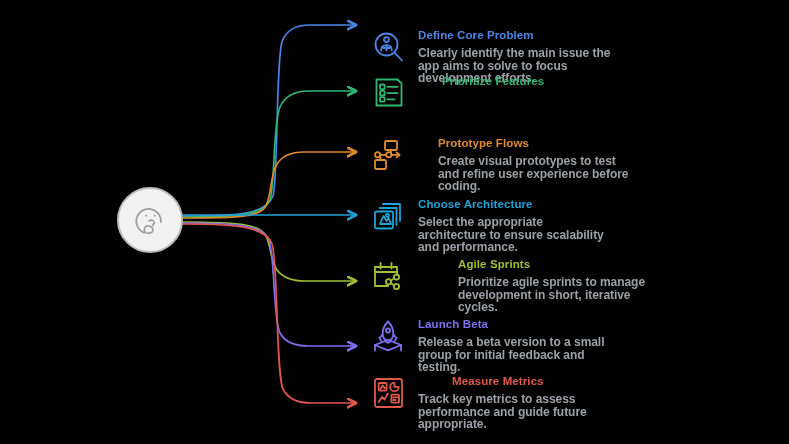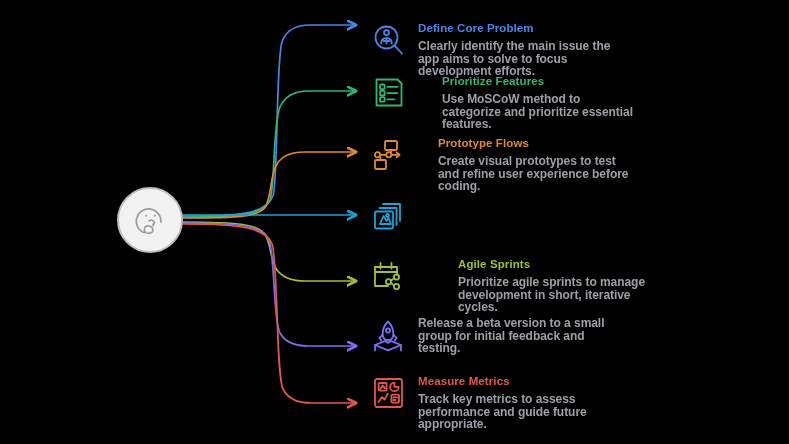--- a/index.html
+++ b/index.html
@@ -76,21 +76,21 @@
         <path d="M31.5,22.5 A13,13 0 1 0 14,33.5"></path>
         <circle cx="16" cy="15.5" r="1.1" fill="#9e9e9e" stroke="none"></circle>
         <circle cx="25" cy="15.5" r="1.1" fill="#9e9e9e" stroke="none"></circle>
         <path d="M19,21 q3,-2 5,0.5 q1.6,1.8 -0.6,2.6"></path>
         <path d="M23.4,24.6 l0,1.6"></path>
         <path d="M14.5,28 q2,-2.6 5.4,-1.4 q3.2,1.2 3.2,4 q0,2.6 -3.2,3.2 q-3.6,0.7 -5.2,-1.6 q-1.4,-2 -0.2,-4.2 z"></path>
       </g>
     </svg>
   </div>
 
-  <div class="branch" style="left:370px;top:21px;justify-content:flex-end;">
+  <div class="branch" style="left:370px;top:28px;justify-content:flex-end;">
     <div class="ico">
       <svg width="34" height="36" viewBox="0 0 34 36">
         <g fill="none" stroke="#4a86e8" stroke-width="1.8" stroke-linecap="round" stroke-linejoin="round">
           <circle cx="14.5" cy="14.5" r="11"></circle>
           <line x1="22.6" y1="22.6" x2="30" y2="30.5"></line>
           <circle cx="14.5" cy="9.6" r="2.5"></circle>
           <path d="M9.2,20.5 q0,-5.4 5.3,-5.4 q5.3,0 5.3,5.4"></path>
           <line x1="14.5" y1="15.4" x2="14.5" y2="20.5"></line>
           <line x1="11.4" y1="18" x2="17.6" y2="18"></line>
         </g>
@@ -111,21 +111,20 @@
           <rect x="7" y="14.8" width="4.6" height="4.6" rx="1"></rect>
           <rect x="7" y="21.1" width="4.6" height="4.6" rx="1"></rect>
           <line x1="14.4" y1="10.8" x2="24.6" y2="10.8"></line>
           <line x1="14.4" y1="17.1" x2="24.6" y2="17.1"></line>
           <line x1="14.4" y1="23.4" x2="21.4" y2="23.4"></line>
         </g>
       </svg>
     </div>
     <div class="txt">
       <p class="title" style="color:#2eb872;">Prioritize Features</p>
-      <p class="desc">Use MoSCoW method to categorize and prioritize essential features.</p>
     </div>
   </div>
 
   <div class="branch" style="left:370px;top:136px;gap:20px;">
     <div class="ico">
       <svg width="34" height="34" viewBox="0 0 34 34">
         <g fill="none" stroke="#e08a2e" stroke-width="1.8" stroke-linecap="round" stroke-linejoin="round">
           <rect x="13" y="3" width="12" height="9" rx="1.3"></rect>
           <rect x="3" y="22" width="11" height="9" rx="1.3"></rect>
           <circle cx="5.6" cy="16.8" r="2.6"></circle>
@@ -148,20 +147,24 @@
     <div class="ico">
       <svg width="34" height="34" viewBox="0 0 34 34">
         <g fill="none" stroke="#1aa3d8" stroke-width="1.8" stroke-linecap="round" stroke-linejoin="round">
           <path d="M11,5 h17 v17"></path>
           <path d="M7.5,9 h17 v17"></path>
           <rect x="3" y="12.5" width="18" height="17" rx="1.4"></rect>
           <path d="M8,25 l3.5,-8 l3,5 l2,-3 l2.5,6 z"></path>
           <circle cx="15.5" cy="16.5" r="1.5"></circle>
         </g>
       </svg>
+    </div>
+    <div class="txt">
+      <p class="title" style="color:#1aa3d8;">Choose Architecture</p>
+      <p class="desc">Select the appropriate architecture to ensure scalability and performance.</p>
     </div>
   </div>
 
   <div class="branch" style="left:370px;top:257px;gap:40px;">
     <div class="ico">
       <svg width="34" height="34" viewBox="0 0 34 34">
         <g fill="none" stroke="#9fc131" stroke-width="1.8" stroke-linecap="round" stroke-linejoin="round">
           <path d="M3,8 h22 v8"></path>
           <path d="M3,8 v19 h13"></path>
           <line x1="3" y1="13" x2="25" y2="13"></line>
@@ -190,38 +193,39 @@
           <path d="M10.6,15.5 l-3.2,3.6 l1.8,2.6"></path>
           <path d="M21.4,15.5 l3.2,3.6 l-1.8,2.6"></path>
           <path d="M13.8,22.6 q2.2,2.4 4.4,0"></path>
           <path d="M3,26 l13,-5.2 l13,5.2 l-13,5.4 z"></path>
           <line x1="3" y1="26" x2="3" y2="31.5"></line>
           <line x1="29" y1="26" x2="29" y2="31.5"></line>
         </g>
       </svg>
     </div>
     <div class="txt">
+      <p class="title" style="color:#7d6ff0;">Launch Beta</p>
       <p class="desc">Release a beta version to a small group for initial feedback and testing.</p>
     </div>
   </div>
 
   <div class="branch" style="left:370px;top:374px;">
     <div class="ico">
       <svg width="34" height="36" viewBox="0 0 34 36">
         <g fill="none" stroke="#e2574c" stroke-width="1.8" stroke-linecap="round" stroke-linejoin="round">
           <rect x="3" y="3" width="27" height="28" rx="2"></rect>
           <rect x="6.6" y="7" width="8" height="7.6" rx="1"></rect>
           <path d="M8.2,13 l2.6,-3.4 l2.2,2.8"></path>
           <path d="M22.4,6.6 a4.3,4.3 0 1 0 4.3,4.3 h-4.3 z"></path>
           <path d="M6.6,26 l3.4,-5 l2.6,2.6 l3.2,-6"></path>
           <rect x="19.4" y="18.6" width="7.6" height="8" rx="1"></rect>
           <line x1="21.2" y1="21.4" x2="25.2" y2="21.4"></line>
           <line x1="21.2" y1="24" x2="23.4" y2="24"></line>
         </g>
       </svg>
     </div>
     <div class="txt">
-      <p class="title" style="color:#e2574c;">Measure Metrics</p>
+      <p class="title" style="color:#e2574c;margin-left:34px;">Measure Metrics</p>
       <p class="desc">Track key metrics to assess performance and guide future appropriate.</p>
     </div>
   </div>
 
 </div>
 
 </body></html>

